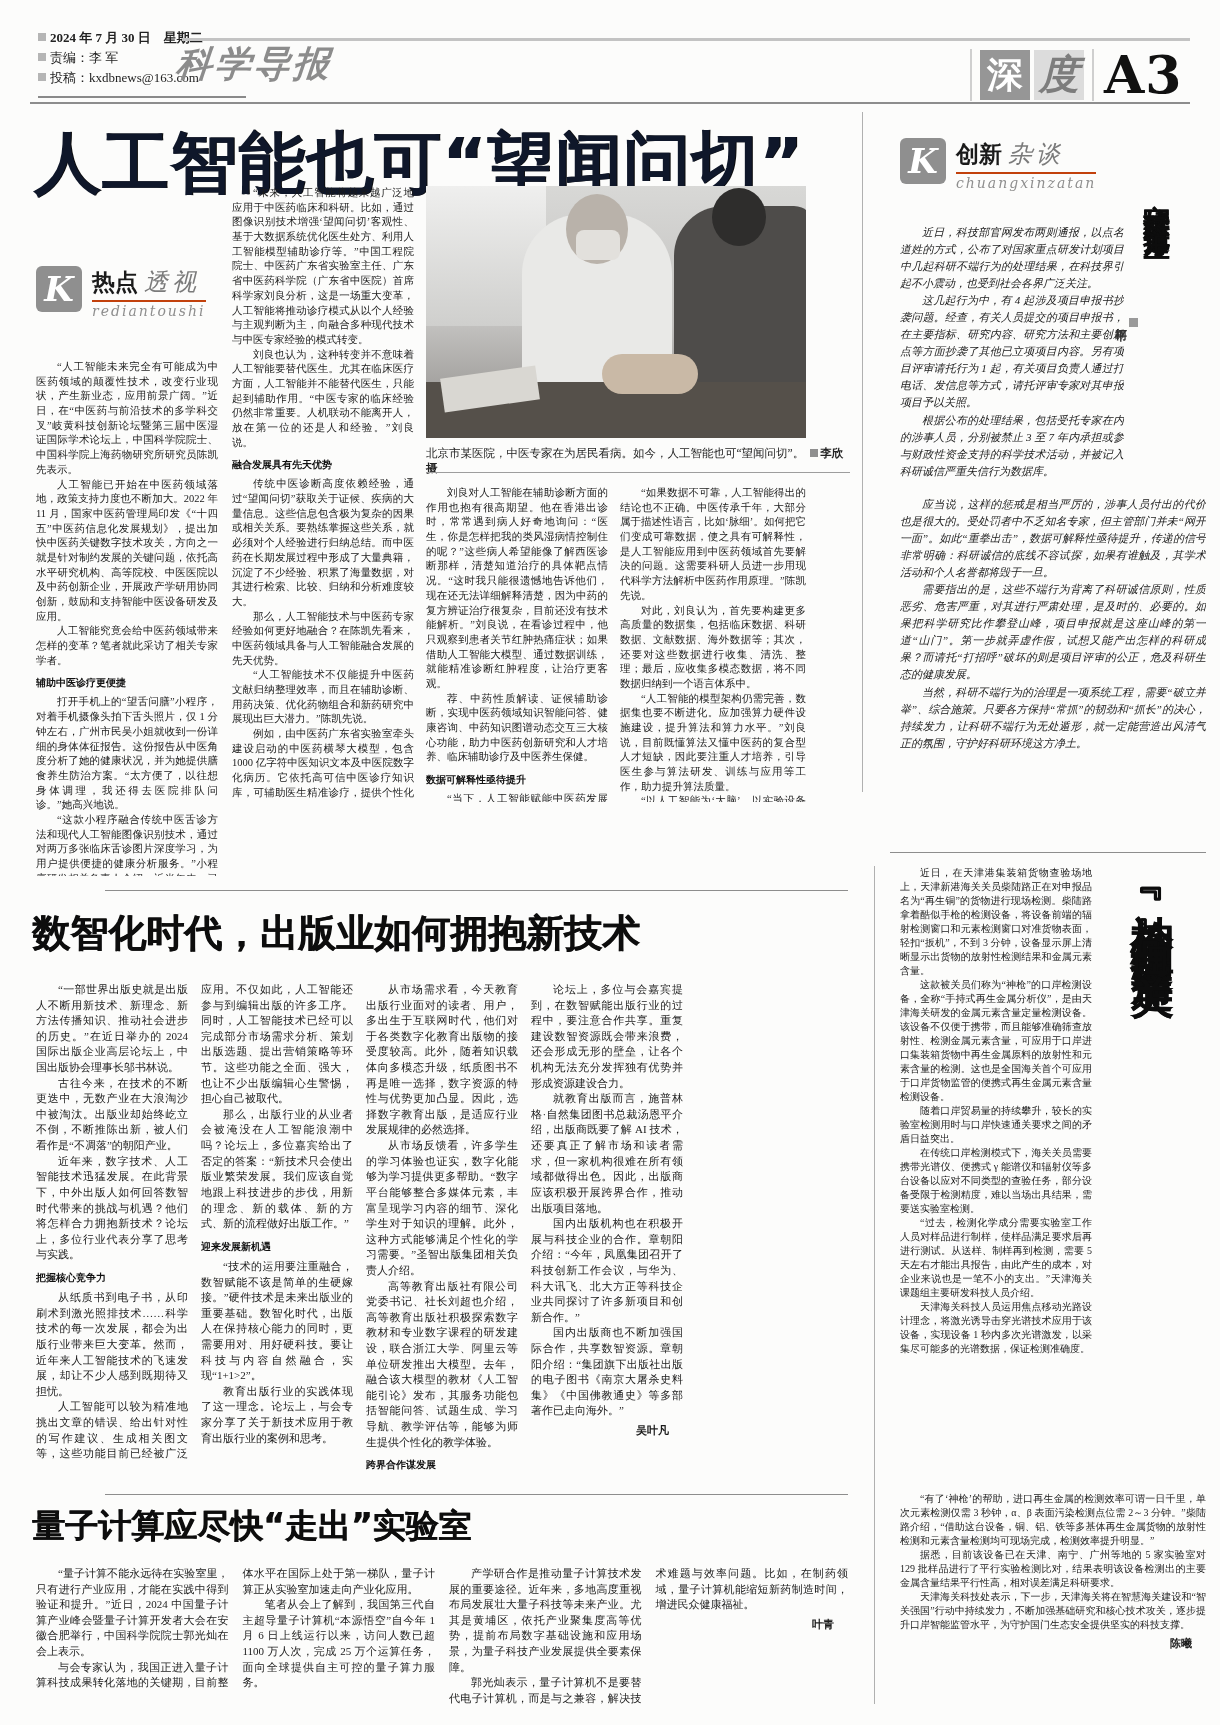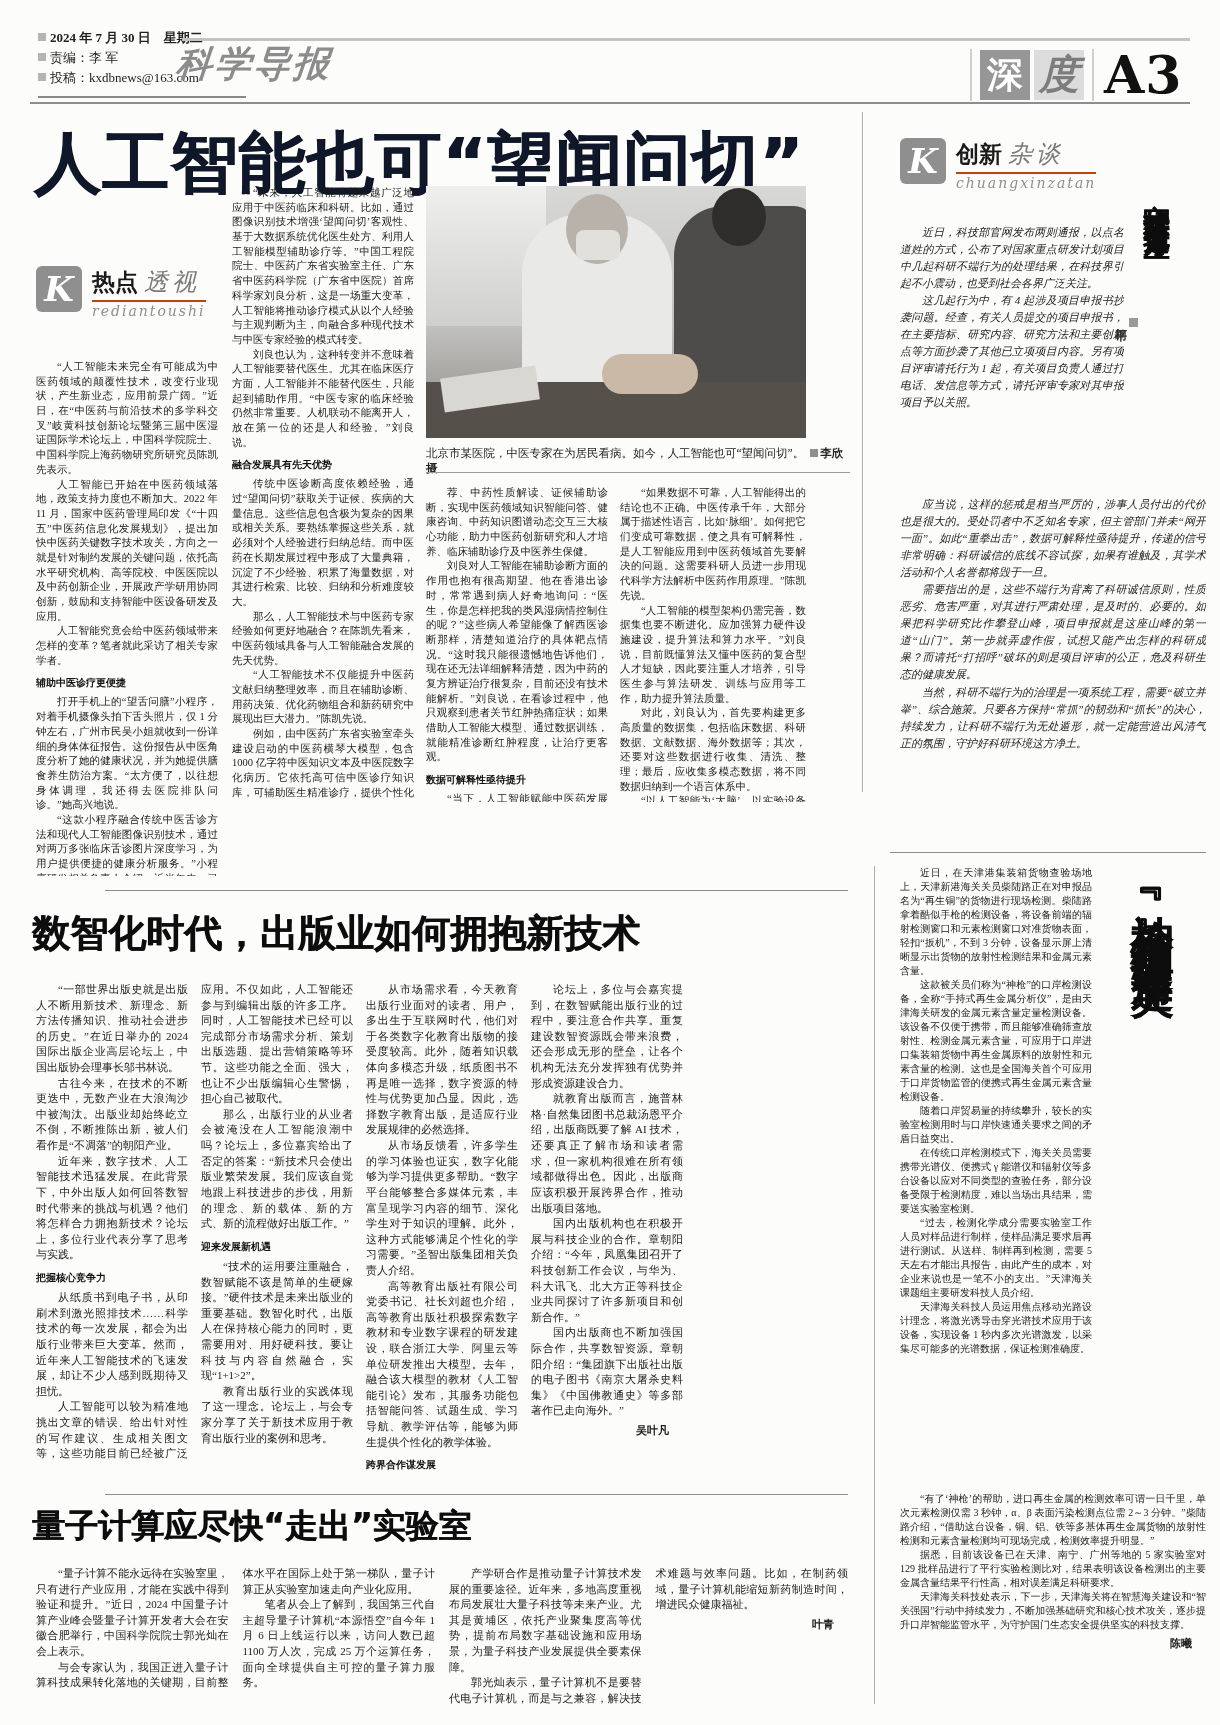--- a/index.html
+++ b/index.html
@@ -128,44 +128,45 @@
     <div class="ph-desk"></div>
     <div class="ph-paper"></div>
     <div class="ph-hands"></div>
   </div>
   <div class="caption">
     <span>北京市某医院，中医专家在为居民看病。如今，人工智能也可“望闻问切”。</span><span class="sq"></span><span class="credit">李欣摄</span>
   </div>
   <div class="rule-h" style="left:426px;top:472px;width:424px;height:1px;background:#9d9d9d;"></div>
 
   <div class="col" style="left:426px;top:486px;width:182px;height:316px;">
+      <p class="p">刘良对人工智能在辅助诊断方面的作用也抱有很高期望。他在香港出诊时，常常遇到病人好奇地询问：“医生，你是怎样把我的类风湿病情控制住的呢？”这些病人希望能像了解西医诊断那样，清楚知道治疗的具体靶点情况。“这时我只能很遗憾地告诉他们，现在还无法详细解释清楚，因为中药的复方辨证治疗很复杂，目前还没有技术能解析。”刘良说，在看诊过程中，他只观察到患者关节红肿热痛症状；如果借助人工智能大模型、通过数据训练，就能精准诊断红肿程度，让治疗更客观。</p>
       <p class="p">荐、中药性质解读、证候辅助诊断，实现中医药领域知识智能问答、健康咨询、中药知识图谱动态交互三大核心功能，助力中医药创新研究和人才培养、临床辅助诊疗及中医养生保健。</p>
-      <p class="p">刘良对人工智能在辅助诊断方面的作用也抱有很高期望。他在香港出诊时，常常遇到病人好奇地询问：“医生，你是怎样把我的类风湿病情控制住的呢？”这些病人希望能像了解西医诊断那样，清楚知道治疗的具体靶点情况。“这时我只能很遗憾地告诉他们，现在还无法详细解释清楚，因为中药的复方辨证治疗很复杂，目前还没有技术能解析。”刘良说，在看诊过程中，他只观察到患者关节红肿热痛症状；如果借助人工智能大模型、通过数据训练，就能精准诊断红肿程度，让治疗更客观。</p>
       <h4 class="h">数据可解释性亟待提升</h4>
       <p class="p">“当下，人工智能赋能中医药发展已经迈出一步，有的中医药人工智能大模型已得到初步应用。但要使之走得更稳，相关研究还需要更多努力。”陈凯先认为，挑战之一是数据可靠性与可解释性问题。</p>
     </div>
   <div class="col" style="left:620px;top:486px;width:186px;height:316px;">
       <p class="p">“如果数据不可靠，人工智能得出的结论也不正确。中医传承千年，大部分属于描述性语言，比如‘脉细’。如何把它们变成可靠数据，使之具有可解释性，是人工智能应用到中医药领域首先要解决的问题。这需要科研人员进一步用现代科学方法解析中医药作用原理。”陈凯先说。</p>
+      <p class="p">对此，刘良认为，首先要构建更多高质量的数据集，包括临床数据、科研数据、文献数据、海外数据等；其次，还要对这些数据进行收集、清洗、整理；最后，应收集多模态数据，将不同数据归纳到一个语言体系中。</p>
       <p class="p">“人工智能的模型架构仍需完善，数据集也要不断进化。应加强算力硬件设施建设，提升算法和算力水平。”刘良说，目前既懂算法又懂中医药的复合型人才短缺，因此要注重人才培养，引导医生参与算法研发、训练与应用等工作，助力提升算法质量。</p>
-      <p class="p">对此，刘良认为，首先要构建更多高质量的数据集，包括临床数据、科研数据、文献数据、海外数据等；其次，还要对这些数据进行收集、清洗、整理；最后，应收集多模态数据，将不同数据归纳到一个语言体系中。</p>
       <p class="p">“以人工智能为‘大脑’，以实验设备为‘双手’，‘大脑’指挥‘双手’，有望为中医药领域带来变革。”陈凯先认为，中医药需与时俱进，应用多学科现代科学技术开展综合研究，实现中医药现代化。</p>
     </div>
 
   <div class="rule-v" style="left:862px;top:112px;height:680px;"></div>
 
   <div class="kicker" style="left:900px;top:138px;">
     <div class="kbox">K</div>
     <div class="ktxt">
       <div class="ktop"><span class="kbold">创新</span><span class="kscript">杂谈</span></div>
       <div class="kpinyin">chuangxinzatan</div>
     </div>
   </div>
   <div class="col kai" style="left:900px;top:224px;width:224px;height:264px;">
       <p class="p">近日，科技部官网发布两则通报，以点名道姓的方式，公布了对国家重点研发计划项目中几起科研不端行为的处理结果，在科技界引起不小震动，也受到社会各界广泛关注。</p>
       <p class="p">这几起行为中，有 4 起涉及项目申报书抄袭问题。经查，有关人员提交的项目申报书，在主要指标、研究内容、研究方法和主要创新点等方面抄袭了其他已立项项目内容。另有项目评审请托行为 1 起，有关项目负责人通过打电话、发信息等方式，请托评审专家对其申报项目予以关照。</p>
+      <p class="p">根据公布的处理结果，包括受托专家在内的涉事人员，分别被禁止 3 至 7 年内承担或参与财政性资金支持的科学技术活动，并被记入科研诚信严重失信行为数据库。</p>
     </div>
   <div class="vhead" style="left:1140px;top:184px;height:330px;font-size:26px;letter-spacing:3px;">守护好科研环境这方净土</div>
   <div class="vbyline" style="left:1112px;top:318px;height:80px;">
     <span class="sq"></span><span>柯平</span>
   </div>
   <div class="col kai" style="left:900px;top:496px;width:306px;height:300px;">
       <p class="p">应当说，这样的惩戒是相当严厉的，涉事人员付出的代价也是很大的。受处罚者中不乏知名专家，但主管部门并未“网开一面”。如此“重拳出击”，数据可解释性亟待提升，传递的信号非常明确：科研诚信的底线不容试探，如果有谁触及，其学术活动和个人名誉都将毁于一旦。</p>
       <p class="p">需要指出的是，这些不端行为背离了科研诚信原则，性质恶劣、危害严重，对其进行严肃处理，是及时的、必要的。如果把科学研究比作攀登山峰，项目申报就是这座山峰的第一道“山门”。第一步就弄虚作假，试想又能产出怎样的科研成果？而请托“打招呼”破坏的则是项目评审的公正，危及科研生态的健康发展。</p>
       <p class="p">当然，科研不端行为的治理是一项系统工程，需要“破立并举”、综合施策。只要各方保持“常抓”的韧劲和“抓长”的决心，持续发力，让科研不端行为无处遁形，就一定能营造出风清气正的氛围，守护好科研环境这方净土。</p>
     </div>

